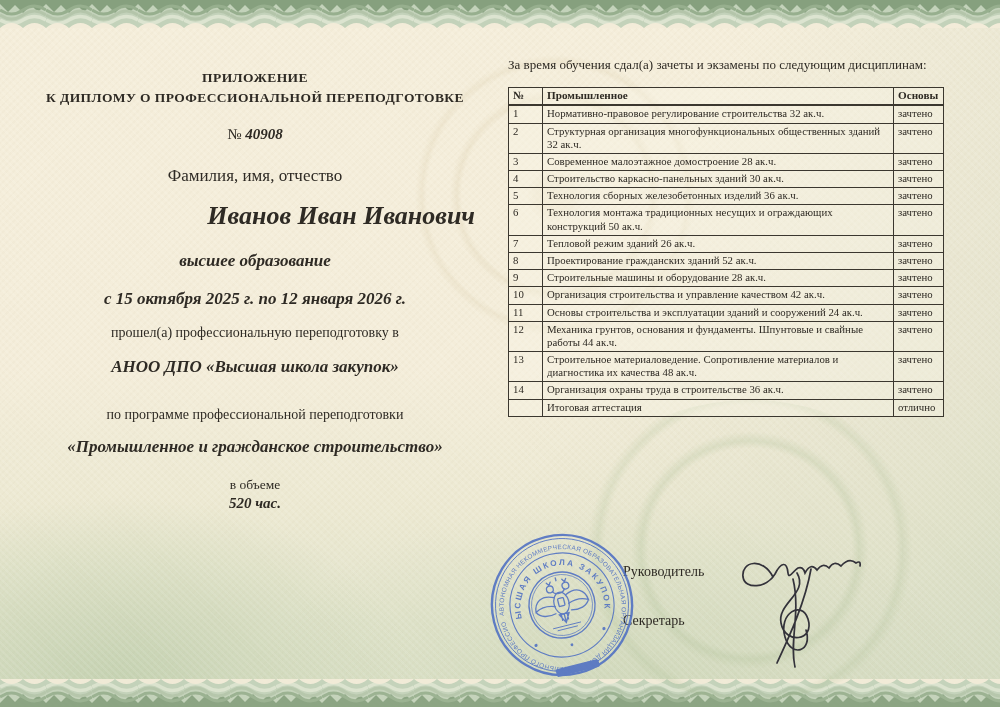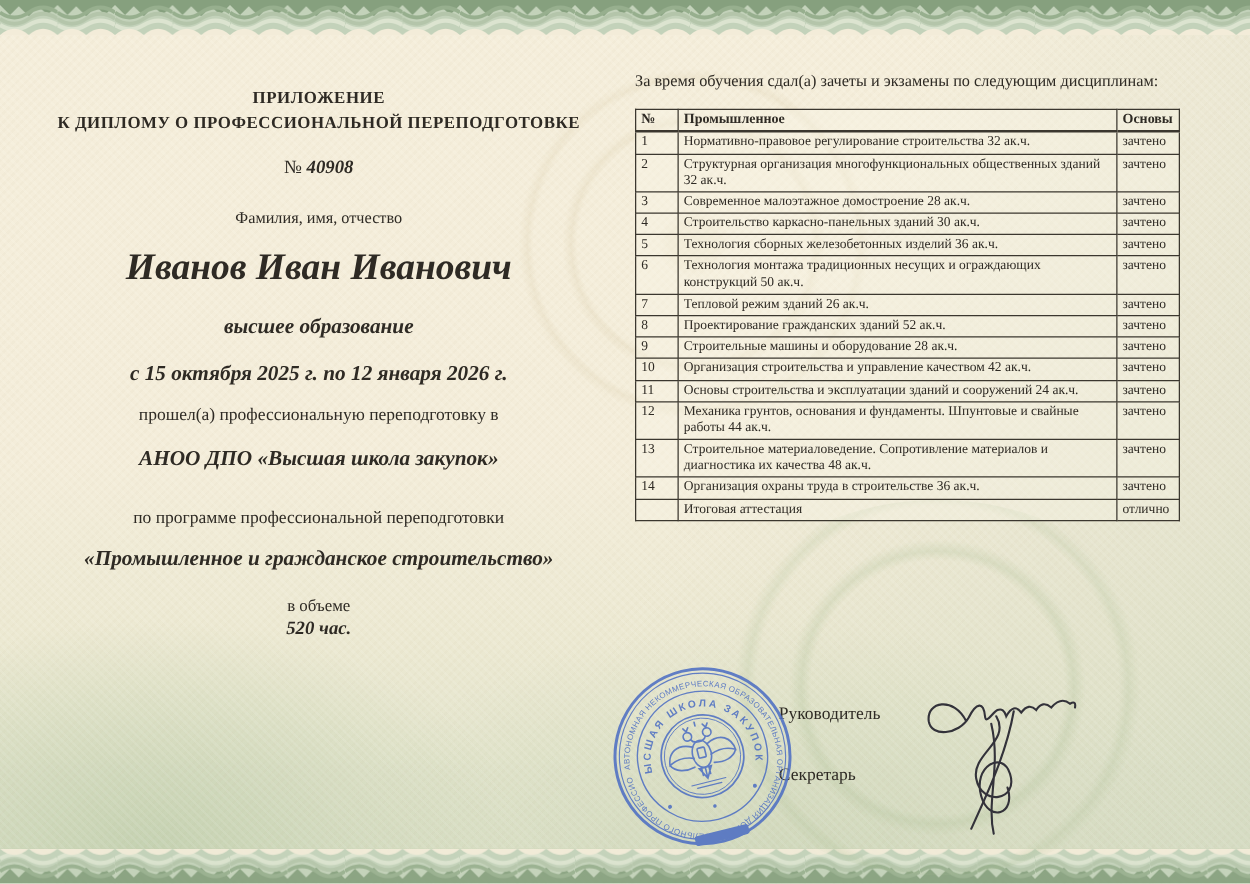--- a/index.html
+++ b/index.html
@@ -36,22 +36,22 @@
     background:
       radial-gradient(circle, rgba(0,0,0,0) 42%, rgba(168,188,146,.30) 45%, rgba(0,0,0,0) 49%),
       radial-gradient(circle, rgba(0,0,0,0) 60%, rgba(168,188,146,.26) 63%, rgba(0,0,0,0) 67%);
   }
 
   
   .left-col { position:absolute; left:35px; top:68px; width:440px; text-align:center; }
   .doc-title { font-weight:bold; font-size:13.5px; letter-spacing:.4px; line-height:1.45; }
   .doc-number { margin-top:19px; font-size:15px; }
   .doc-number .num { font-weight:bold; font-style:italic; }
-  .label-line { margin-top:23px; font-size:13px; }
-  .full-name { margin-top:15px; font-size:30px; font-weight:bold; font-style:italic; }
+  .label-line { margin-top:23px; font-size:17px; }
+  .full-name { margin-top:15px; font-size:26px; font-weight:bold; font-style:italic;text-align:right; }
   .line-reg { font-size:13.5px; }
   .line-em  { font-weight:bold; font-style:italic; font-size:17px; }
   .mt18 { margin-top:18px; } .mt20 { margin-top:20px; } .mt16 { margin-top:16px; }
   .mt28 { margin-top:30px; } .mt14 { margin-top:14px; }
   .volume-val { margin-top:2px; font-weight:bold; font-style:italic; font-size:15px; }
 
   
   .right-col { position:absolute; left:508px; top:55px; width:437px; }
   .intro { font-size:13px; line-height:1.6; text-align:justify; }
   table.grades { margin-top:11px; width:436px; border-collapse:collapse; background:rgba(250,246,232,.35); }

